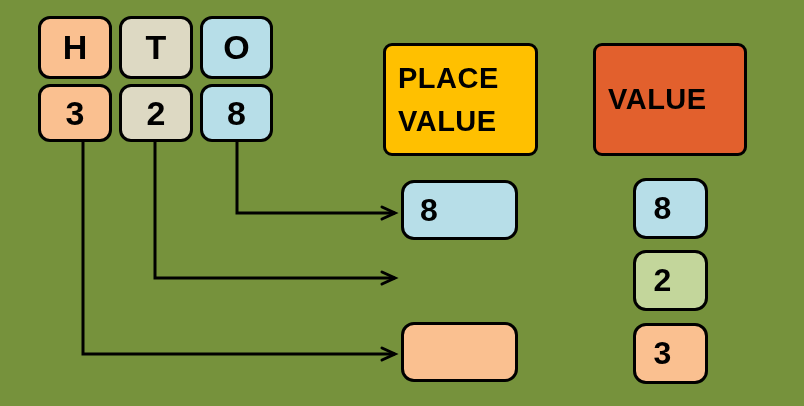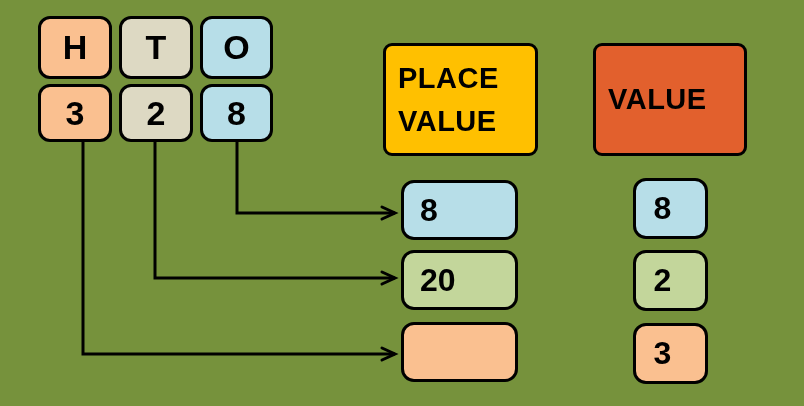--- a/index.html
+++ b/index.html
@@ -83,20 +83,19 @@
   <div class="box header" style="left: 383px; top: 43px; width: 155px; height: 113px; background-color: rgb(255, 192, 0);">
     <div>PLACE</div>
     <div>VALUE</div>
   </div>
 
   <div class="box header" style="left: 593px; top: 43px; width: 154px; height: 113px; background-color: rgb(226, 96, 45);">
     <div>VALUE</div>
   </div>
 
   <div class="box pv-row" style="left: 401px; top: 180px; width: 117px; height: 60px; background-color: rgb(183, 222, 232);">8</div>
-  <div class="box pv-row" style="left: 401px; top: 250px; width: 117px; height: 60px; background-color: rgb(195, 214, 155);">20</div>
   <div class="box pv-row" style="left: 401px; top: 322px; width: 117px; height: 60px; background-color: rgb(250, 192, 144);"></div>
 
   <div class="box fv-row" style="left: 633px; top: 178px; width: 75px; height: 61px; background-color: rgb(183, 222, 232);">8</div>
   <div class="box fv-row" style="left: 633px; top: 250px; width: 75px; height: 61px; background-color: rgb(195, 214, 155);">2</div>
   <div class="box fv-row" style="left: 633px; top: 323px; width: 75px; height: 61px; background-color: rgb(250, 192, 144);">3</div>
 
 </div>
 
 </body></html>

